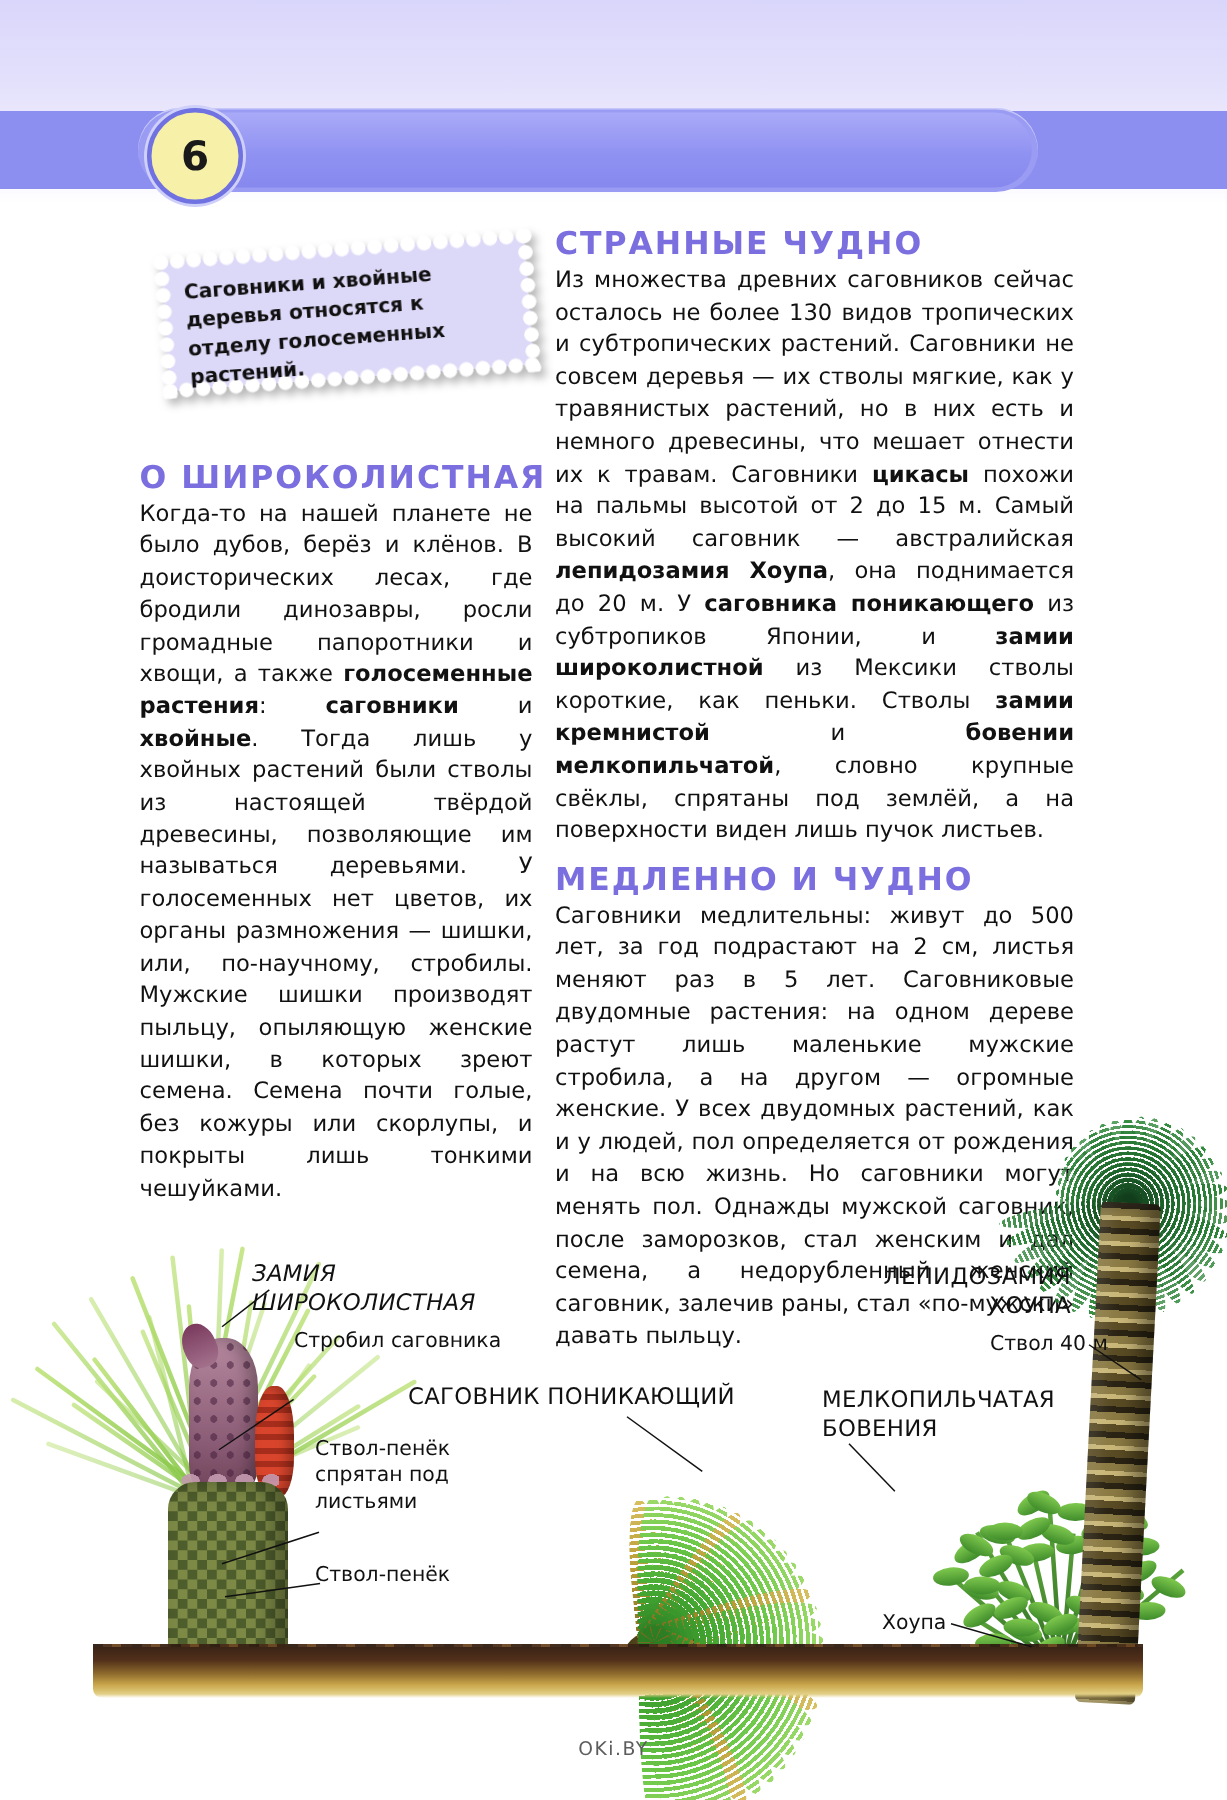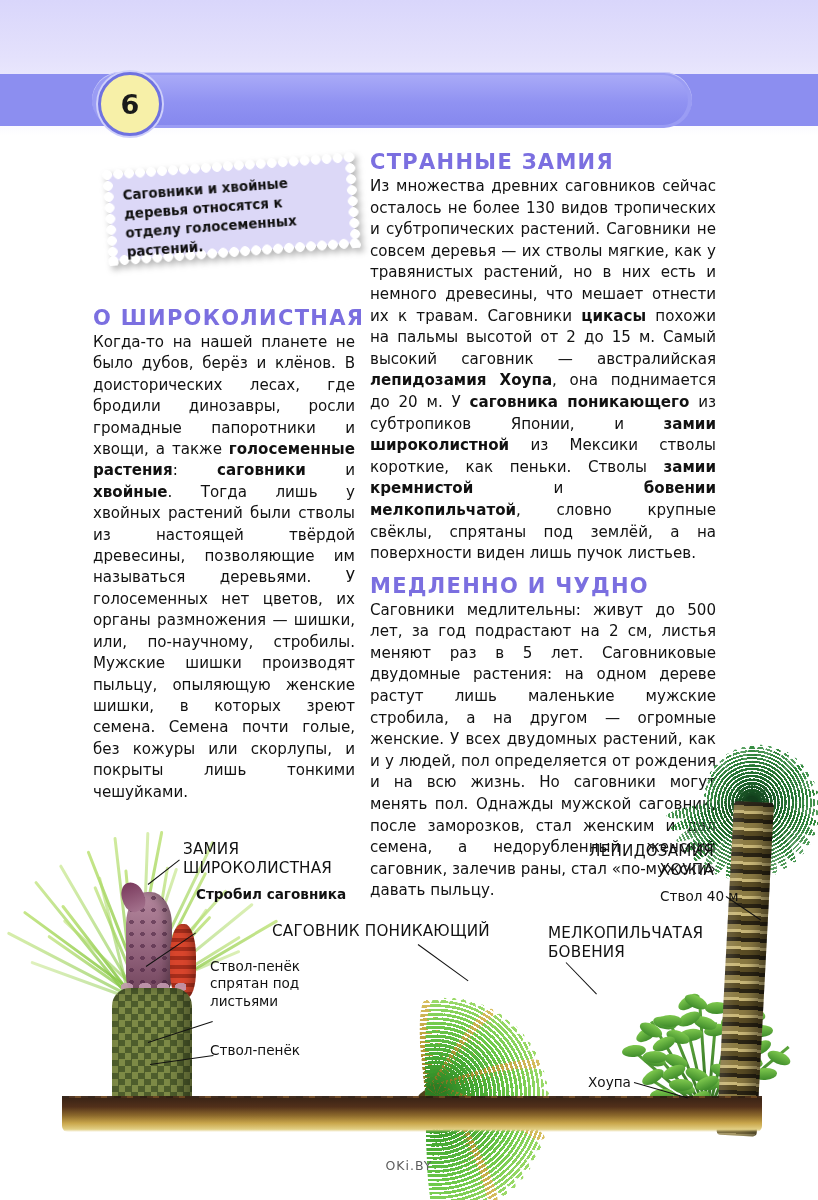--- a/index.html
+++ b/index.html
@@ -248,21 +248,21 @@
     <div class="stamp-sides"></div>
     <div class="callout-text">Саговники и хвойные деревья относятся к отделу голосеменных растений.</div>
   </div>
 
   <div class="col-left">
     <h2 class="sec">О ШИРОКОЛИСТНАЯ</h2>
     <p class="body">Когда-то на нашей планете не было дубов, берёз и клёнов. В доисторических лесах, где бродили динозавры, росли громадные папоротники и хвощи, а также <b>голосеменные растения</b>: <b>саговники</b> и <b>хвойные</b>. Тогда лишь у хвойных растений были стволы из настоящей твёрдой древесины, позволяющие им называться деревьями. У голосеменных нет цветов, их органы размножения — шишки, или, по-научному, стробилы. Мужские шишки производят пыльцу, опыляющую женские шишки, в которых зреют семена. Семена почти голые, без кожуры или скорлупы, и покрыты лишь тонкими чешуйками.</p>
   </div>
 
   <div class="col-right">
-    <h2 class="sec">СТРАННЫЕ ЗАМИЯ</h2>
+    <h2 class="sec">СТРАННЫЕ ЧУДНО</h2>
     <p class="body">Из множества древних саговников сейчас осталось не более 130 видов тропических и субтропических растений. Саговники не совсем деревья — их стволы мягкие, как у травянистых растений, но в них есть и немного древесины, что мешает отнести их к травам. Саговники <b>цикасы</b> похожи на пальмы высотой от 2 до 15 м. Самый высокий саговник — австралийская <b>лепидозамия Хоупа</b>, она поднимается до 20 м. У <b>саговника поникающего</b> из субтропиков Японии, и <b>замии широколистной</b> из Мексики стволы короткие, как пеньки. Стволы <b>замии кремнистой</b> и <b>бовении мелкопильчатой</b>, словно крупные свёклы, спрятаны под землёй, а на поверхности виден лишь пучок листьев.</p>
 
     <h2 class="sec" style="">МЕДЛЕННО И ЧУДНО</h2>
     <p class="body">Саговники медлительны: живут до 500 лет, за год подрастают на 2 см, листья меняют раз в 5 лет. Саговниковые двудомные растения: на одном дереве растут лишь маленькие мужские стробила, а на другом — огромные женские. У всех двудомных растений, как и у людей, пол определяется от рождения и на всю жизнь. Но саговники могут менять пол. Однажды мужской саговник, после заморозков, стал женским и дал семена, а недорубленный женский саговник, залечив раны, стал «по-мужски» давать пыльцу.</p>
   </div>
 
   <div class="art"></div>
 
   <div class="zamia">
       <div class="blade" style="transform: rotate(67deg); height: 120px; left: 58px; opacity: 0.55;"></div>
@@ -438,23 +438,23 @@
       <div class="cfrond" style="transform: rotate(144deg); width: 84px; opacity: 0.87;"></div>
       <div class="cfrond" style="transform: rotate(153deg); width: 85px; opacity: 0.79;"></div>
       <div class="cfrond" style="transform: rotate(162deg); width: 86px; opacity: 0.96;"></div>
       <div class="cfrond" style="transform: rotate(171deg); width: 87px; opacity: 0.88;"></div>
       <div class="trunk"></div>
   </div>
 
   <div class="ground-rough"></div>
   <div class="ground"></div>
 
-  <div class="lbl caps" style="left:183px;top:840px;">ЗАМИЯ
+  <div class="lbl caps" style="left:168px;top:840px;font-style:italic;">ЗАМИЯ
 ШИРОКОЛИСТНАЯ</div>
-  <div class="lbl small" style="left:196px;top:886px;font-weight:bold;">Стробил саговника</div>
+  <div class="lbl small" style="left:196px;top:886px;">Стробил саговника</div>
   <div class="lbl small" style="left:210px;top:958px;">Ствол-пенёк
 спрятан под
 листьями</div>
   <div class="lbl small" style="left:210px;top:1042px;">Ствол-пенёк</div>
   <div class="lbl caps" style="left:272px;top:922px;">САГОВНИК ПОНИКАЮЩИЙ</div>
   <div class="lbl caps" style="left:548px;top:924px;">МЕЛКОПИЛЬЧАТАЯ
 БОВЕНИЯ</div>
   <div class="lbl small" style="left:588px;top:1074px;">Хоупа</div>
   <div class="lbl caps right" style="left:584px;top:842px;width:130px;">ЛЕПИДОЗАМИЯ
 ХОУПА</div>

